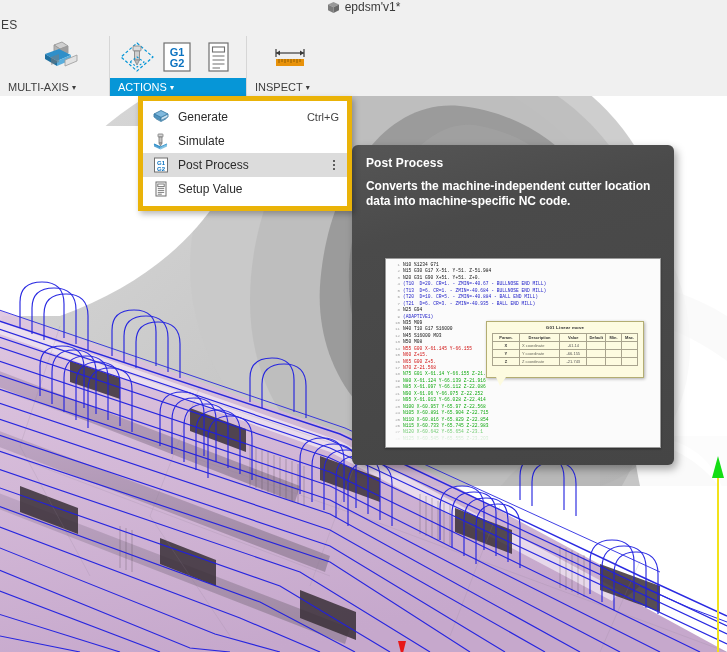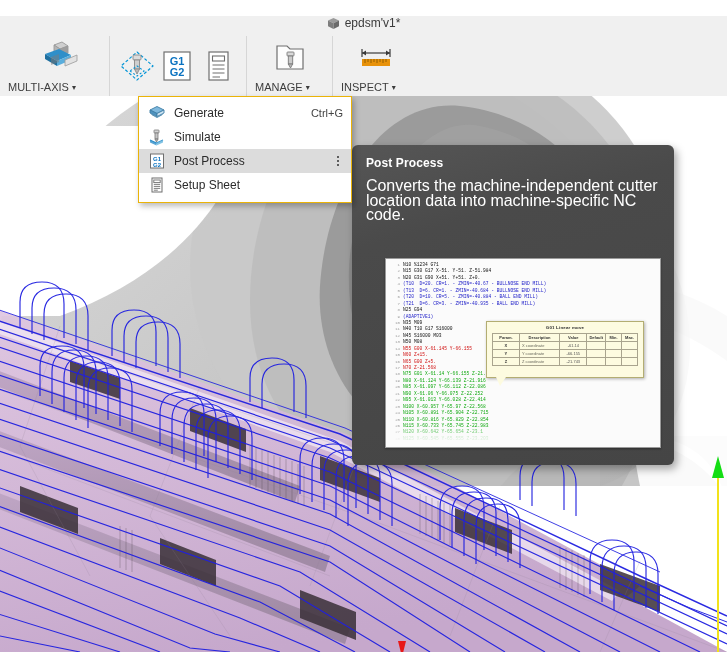--- a/index.html
+++ b/index.html
@@ -5,21 +5,21 @@
   * { box-sizing: border-box; margin: 0; padding: 0; }
   html, body {
     width: 727px; height: 652px;
     font-family: "Liberation Sans", sans-serif;
     overflow: hidden; background: #ffffff;
   }
   #app { position: relative; width: 727px; height: 652px; overflow: hidden; }
 
   
   #titlebar {
-    position: absolute; left: 0; top: 16px; width: 727px; height: 16px;
+    position: absolute; left: 0; top: 0; width: 727px; height: 16px;
     background: #f0f0f0; z-index: 40;
   }
   #title-wrap {
     position: absolute; left: 0; top: -3px; width: 727px; height: 19px;
     display: flex; align-items: center; justify-content: center; gap: 5px;
   }
   #title-cube { width: 13px; height: 13px; position: relative; }
   #title-text {
     font-size: 12px; color: #3a3a3a; white-space: nowrap;
     font-family: "Liberation Sans", sans-serif;
@@ -57,21 +57,21 @@
   }
   .group-label .caret { font-size: 8px; margin-left: 3px; position: relative; top:-1px;}
   .group.active .group-label { background: #0696d7; color: #ffffff; }
 
   .ricon { width: 36px; height: 34px; position: relative; }
   .ricon svg { display: block; }
 
   
   #menu {
     position: absolute; left: 138px; top: 96px; width: 214px;
-    background: #ffffff; border: 1px solid #eab308;
+    background: #ffffff; border: 5px solid #eab308;
     box-shadow: 2px 3px 6px rgba(0,0,0,.28);
     z-index: 50; padding: 4px 0 5px 0;
   }
   .menu-item {
     display: flex; align-items: center; height: 24px;
     padding: 0 8px 0 9px; font-size: 12px; color: #2b2b2b;
     position: relative; cursor: default;
   }
   .menu-item.highlight { background: #dcdcdc; }
   .mi-icon { width: 18px; height: 18px; margin-right: 8px; flex: 0 0 18px; }
@@ -90,21 +90,21 @@
     background: #4a4a4a; border-radius: 6px;
     box-shadow: 3px 4px 9px rgba(0,0,0,.35);
     z-index: 45; color: #ffffff; padding: 11px 14px 0 14px;
     background-image: linear-gradient(165deg,#565656 0%, #4a4a4a 26%, #454545 100%);
   }
   #tt-title {
     font-size: 12px; font-weight: bold; margin-bottom: 9px;
     letter-spacing: .1px;
   }
   #tt-body p {
-    font-size: 16px; font-weight: normal; line-height: 14.5px;
+    font-size: 12px; font-weight: bold; line-height: 14.5px;
     margin-bottom: 10px; letter-spacing: -.05px;
   }
   #tt-image {
     position: absolute; left: 33px; top: 113px; width: 276px; height: 190px;
     background: #f4f4f4; border: 1px solid #9a9a9a; overflow: hidden;
     box-shadow: 0 1px 2px rgba(0,0,0,.35);
   }
   #code {
     position: relative; width: 100%; height: 100%;
     background: #fbfbfb; padding: 3px 0 0 0;
@@ -433,37 +433,25 @@
             </svg>
           </span>
           <span class="ricon">
             <svg width="32" height="34" viewBox="0 0 32 34">
               <rect x="7" y="3" width="19" height="28" fill="#ffffff" stroke="#6f6f6f" stroke-width="1.2"></rect>
               <rect x="10.5" y="7" width="12" height="5" fill="none" stroke="#6f6f6f" stroke-width="1.1"></rect>
               <path d="M10.5 16 H22.5 M10.5 20 H22.5 M10.5 24 H22.5 M10.5 28 H18" stroke="#6f6f6f" stroke-width="1.1"></path>
             </svg>
           </span>
         </div>
-      </div>
-
-      <div class="group" style="width:86px">
-        <div class="group-icons">
-          <span class="ricon">
-            <svg width="36" height="34" viewBox="0 0 36 34">
-              <path d="M5 6 H15 L18 9 H31 V29 H5 Z" fill="#fdfdfd" stroke="#6f6f6f" stroke-width="1.2"></path>
-              <rect x="15" y="12" width="7" height="4" rx="0.8" fill="#d8d8d8" stroke="#7a7a7a" stroke-width="0.9"></rect>
-              <rect x="16.3" y="16" width="4.4" height="8" fill="#cacaca" stroke="#7a7a7a" stroke-width="0.9"></rect>
-              <path d="M16.3 24 L20.7 24 L18.5 28 Z" fill="#b8b8b8" stroke="#7a7a7a" stroke-width="0.9"></path>
-            </svg>
-          </span>
-        </div>
         <div class="group-label">
-          <span>MANAGE</span><span class="caret">▾</span>
+          <span>ACTIONS</span><span class="caret">▾</span>
         </div>
       </div>
+
 
       <div class="group" style="width:84px">
         <div class="group-icons">
           <span class="ricon">
             <svg width="38" height="34" viewBox="0 0 38 34">
               <path d="M5 13 H33" stroke="#3a3a3a" stroke-width="1.2"></path>
               <path d="M5 9 V17 M33 9 V17" stroke="#3a3a3a" stroke-width="1.2"></path>
               <path d="M5 13 L9 10.5 L9 15.5 Z M33 13 L29 10.5 L29 15.5 Z" fill="#3a3a3a"></path>
               <rect x="5" y="19" width="28" height="7" fill="#e8920a"></rect>
               <g stroke="#8a5a00" stroke-width="0.9">
@@ -535,21 +523,21 @@
     </div>
 
     <div class="menu-item">
       <span class="mi-icon">
         <svg width="18" height="18" viewBox="0 0 18 18">
           <rect x="4" y="2" width="10" height="14" fill="#ffffff" stroke="#6f6f6f" stroke-width="1"></rect>
           <rect x="5.8" y="4" width="6.4" height="2.6" fill="none" stroke="#6f6f6f" stroke-width="0.9"></rect>
           <path d="M5.8 8.4 H12.2 M5.8 10.4 H12.2 M5.8 12.4 H12.2 M5.8 14.2 H9.8" stroke="#6f6f6f" stroke-width="0.9"></path>
         </svg>
       </span>
-      <span class="mi-label">Setup Sheet</span>
+      <span class="mi-label">Setup Value</span>
       <span class="mi-shortcut"></span>
     </div>
 
 
   </div>
 
   <div id="tooltip">
     <div id="tt-title">Post Process</div>
     <div id="tt-body">
       <p>Converts the machine-independent cutter location data into machine-specific NC code.</p>

